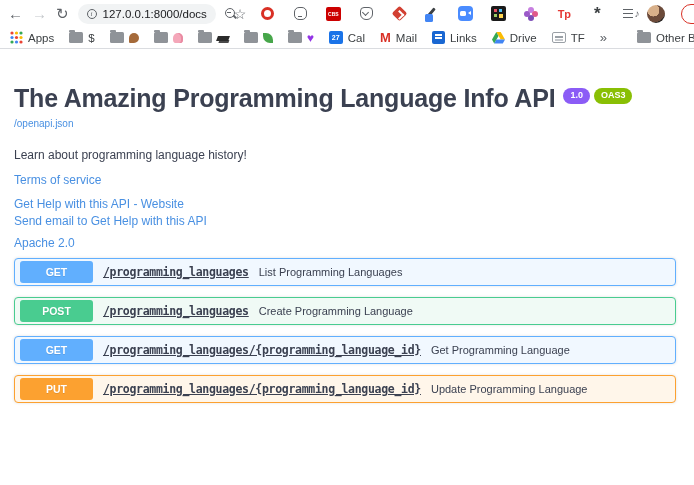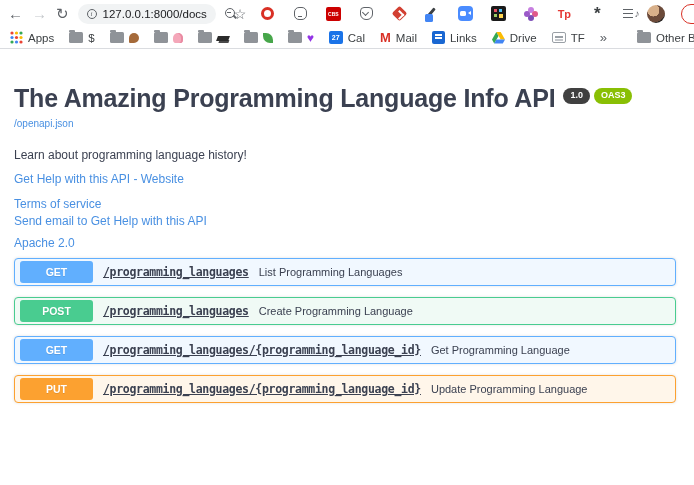--- a/index.html
+++ b/index.html
@@ -279,30 +279,30 @@
       <span class="bm-label">Other Bookmarks</span>
     </span>
   </div>
 </div>
 
 <div class="page">
 
   <div class="title-row">
     <h1>The Amazing Programming Language Info API</h1>
     <span class="badges">
-      <span class="vbadge" id="vbadge-version" style="background: #404040;">1.0</span>
+      <span class="vbadge" id="vbadge-version" style="background: #8b5cf6;">1.0</span>
       <span class="vbadge" id="vbadge-oas" style="background: rgb(137, 191, 4);">OAS3</span>
     </span>
   </div>
   <a class="openapi-link" href="#">/openapi.json</a>
 
   <div class="desc">Learn about programming language history!</div>
 
+  <a class="plink lk-terms" href="#">Terms of service</a>
   <a class="plink lk-website" href="#">Get Help with this API - Website</a>
-  <a class="plink lk-terms" href="#">Terms of service</a>
   <a class="plink lk-email" href="#">Send email to Get Help with this API</a>
   <a class="plink lk-license" href="#">Apache 2.0</a>
 
 
   <div class="ops">
     <div class="op-row" style="background: rgb(241, 248, 255); border-color: rgb(97, 175, 254);">
       <span class="op-method" style="background: rgb(97, 175, 254);">GET</span>
       <span class="op-path">/programming_languages</span>
       <span class="op-summary">List Programming Languages</span>
     </div>

